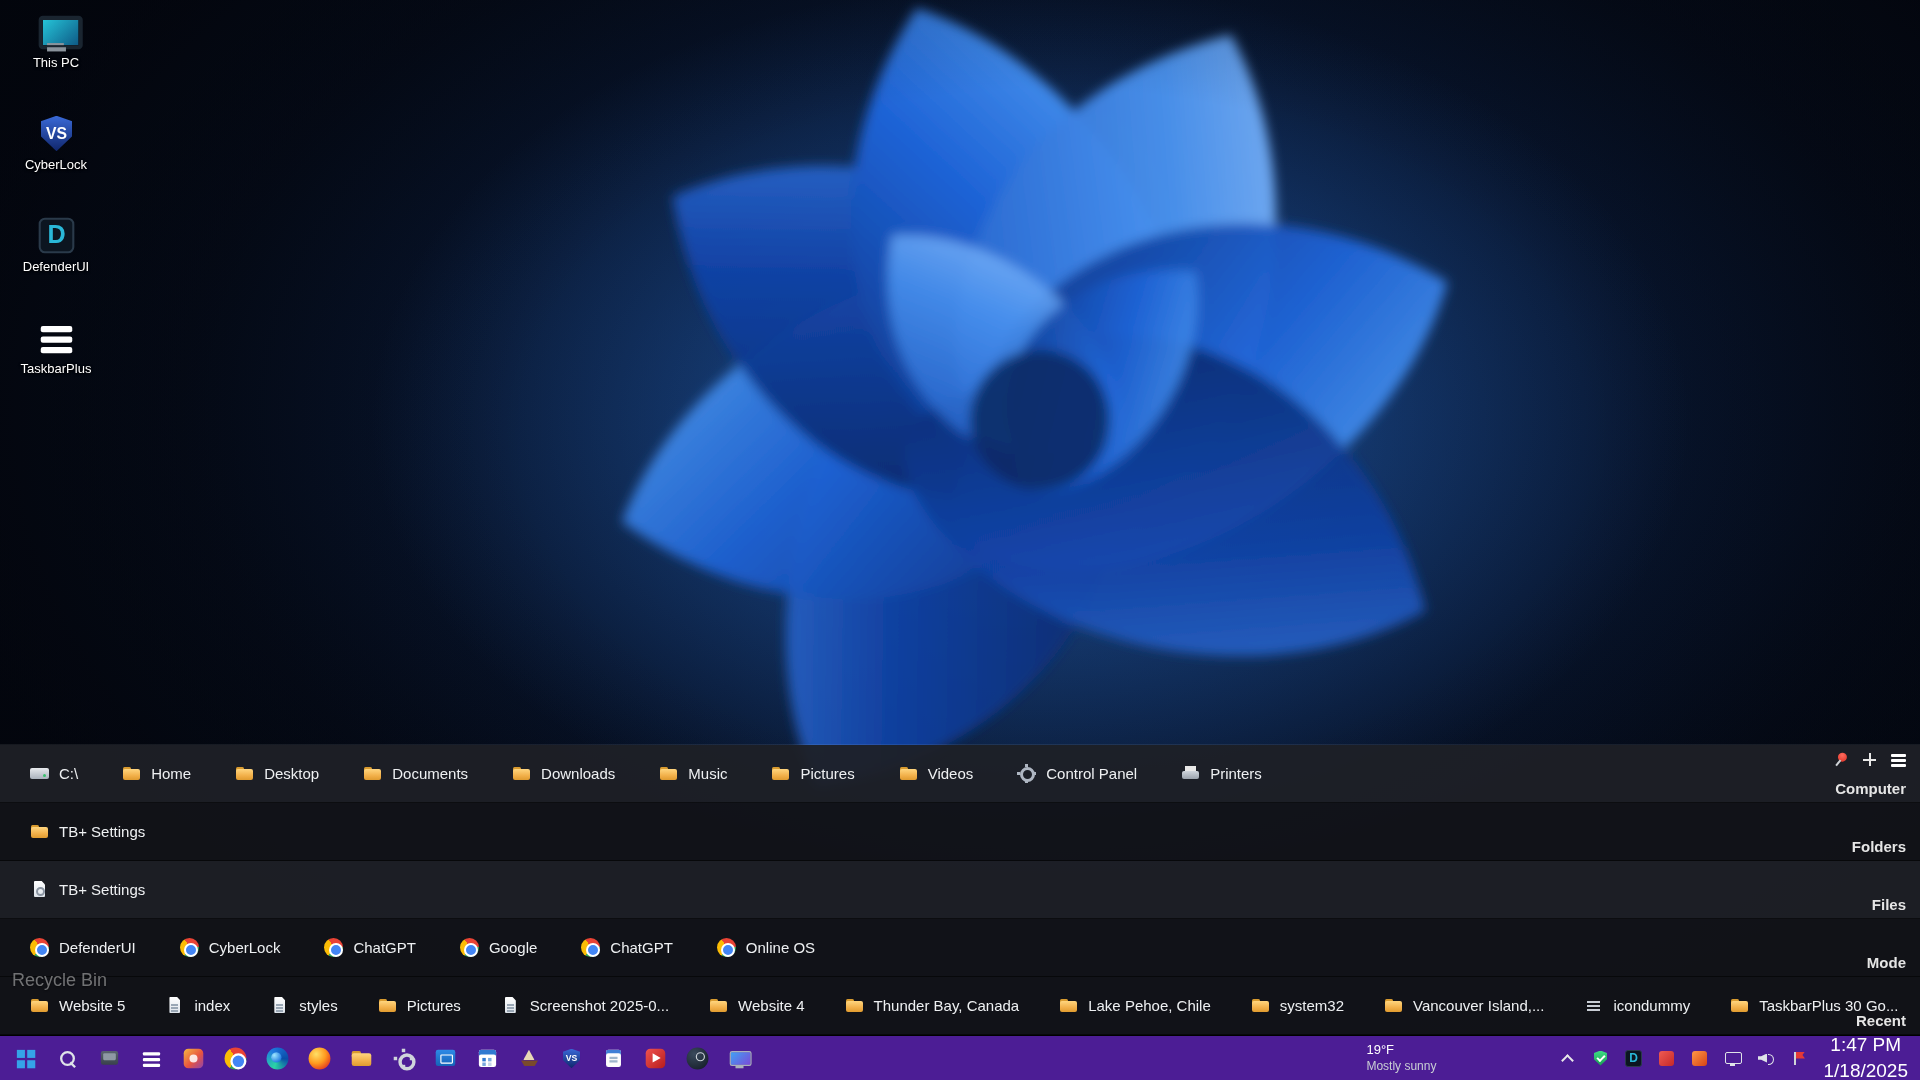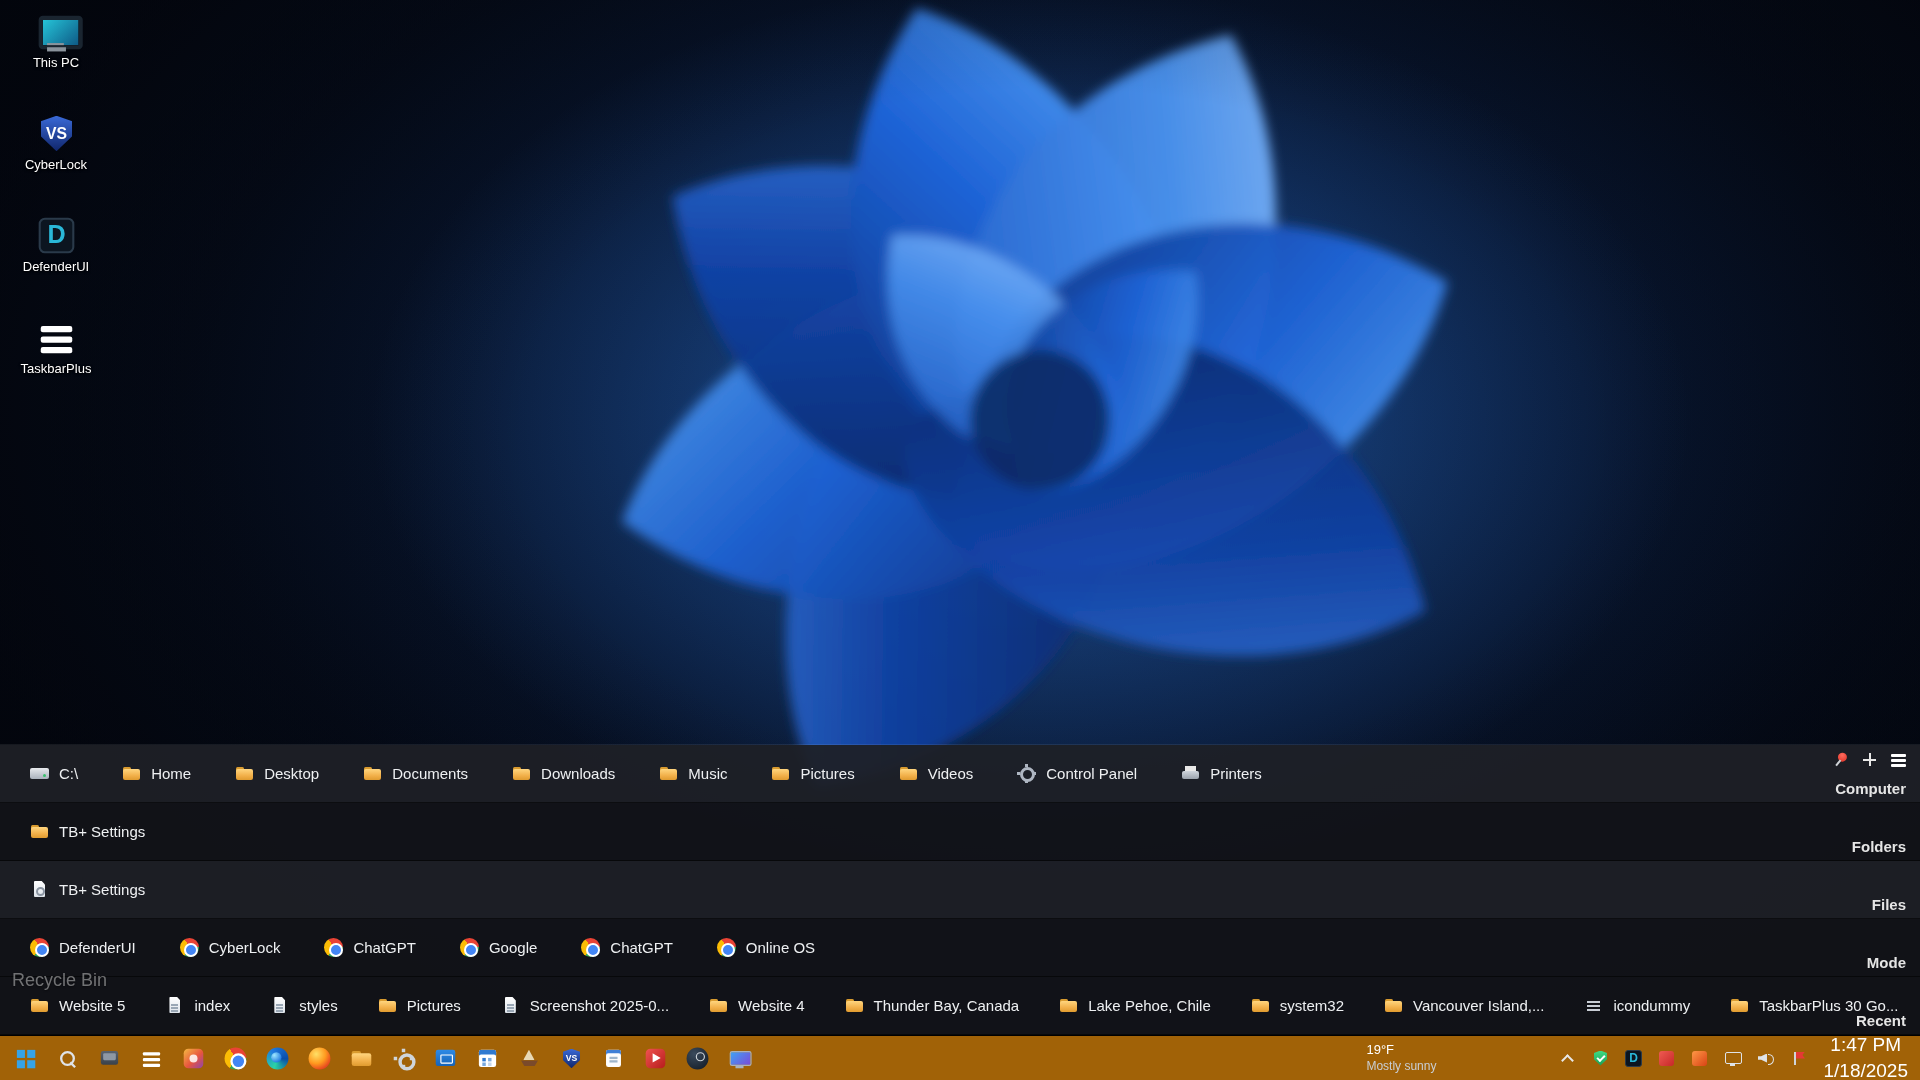--- a/index.html
+++ b/index.html
@@ -135,21 +135,21 @@
   .prow { position:relative; height:58px; display:flex; align-items:center; background:rgba(30,32,38,.94); border-bottom:1px solid rgba(0,0,0,.55); }
   .prow--alt { background:rgba(18,19,24,.94); }
   .prow-items { display:flex; align-items:center; gap:44px; padding-left:30px; padding-right:130px; flex:1; overflow:hidden; }
   .prow:last-child .prow-items { gap:40px; }
   .pitem { display:flex; align-items:center; gap:10px; color:#eef0f2; font-size:15px; white-space:nowrap; cursor:pointer; }
   .prow-label { position:absolute; right:14px; bottom:5px; color:#e5e5e5; font-weight:bold; font-size:15px; cursor:pointer;margin-top:31px; }
   .panel-tools { position:absolute; top:5px; right:12px; display:flex; gap:10px; align-items:center; }
   .ptool { cursor:pointer; display:inline-flex; }
 
   
-  .taskbar { position:absolute; left:0; right:0; bottom:0; height:45px; z-index:40; background:#a16207; border-top:1px solid #000; display:flex; align-items:center; padding:0 12px; }
+  .taskbar { position:absolute; left:0; right:0; bottom:0; height:45px; z-index:40; background:#4c1d95; border-top:1px solid #000; display:flex; align-items:center; padding:0 12px; }
   .tb-left { display:flex; align-items:center; gap:15px; }
   .tb-icon { width:27px; height:27px; display:flex; align-items:center; justify-content:center; cursor:pointer; border-radius:4px; }
   .tb-icon .icon { transform:scale(1.15); }
   .tb-right { margin-left:auto; display:flex; align-items:center; }
   .weather { display:flex; flex-direction:column; align-items:flex-start; line-height:1.3; margin-right:120px; cursor:pointer; }
   .w-temp { color:#fff; font-size:13px; }
   .w-cond { color:#c9ced4; font-size:12px; }
   .tray { display:flex; align-items:center; gap:11px; margin-right:14px; }
   .tray .tb-icon { width:22px; height:22px; }
   .tray .tb-icon .icon { transform:scale(1); }

